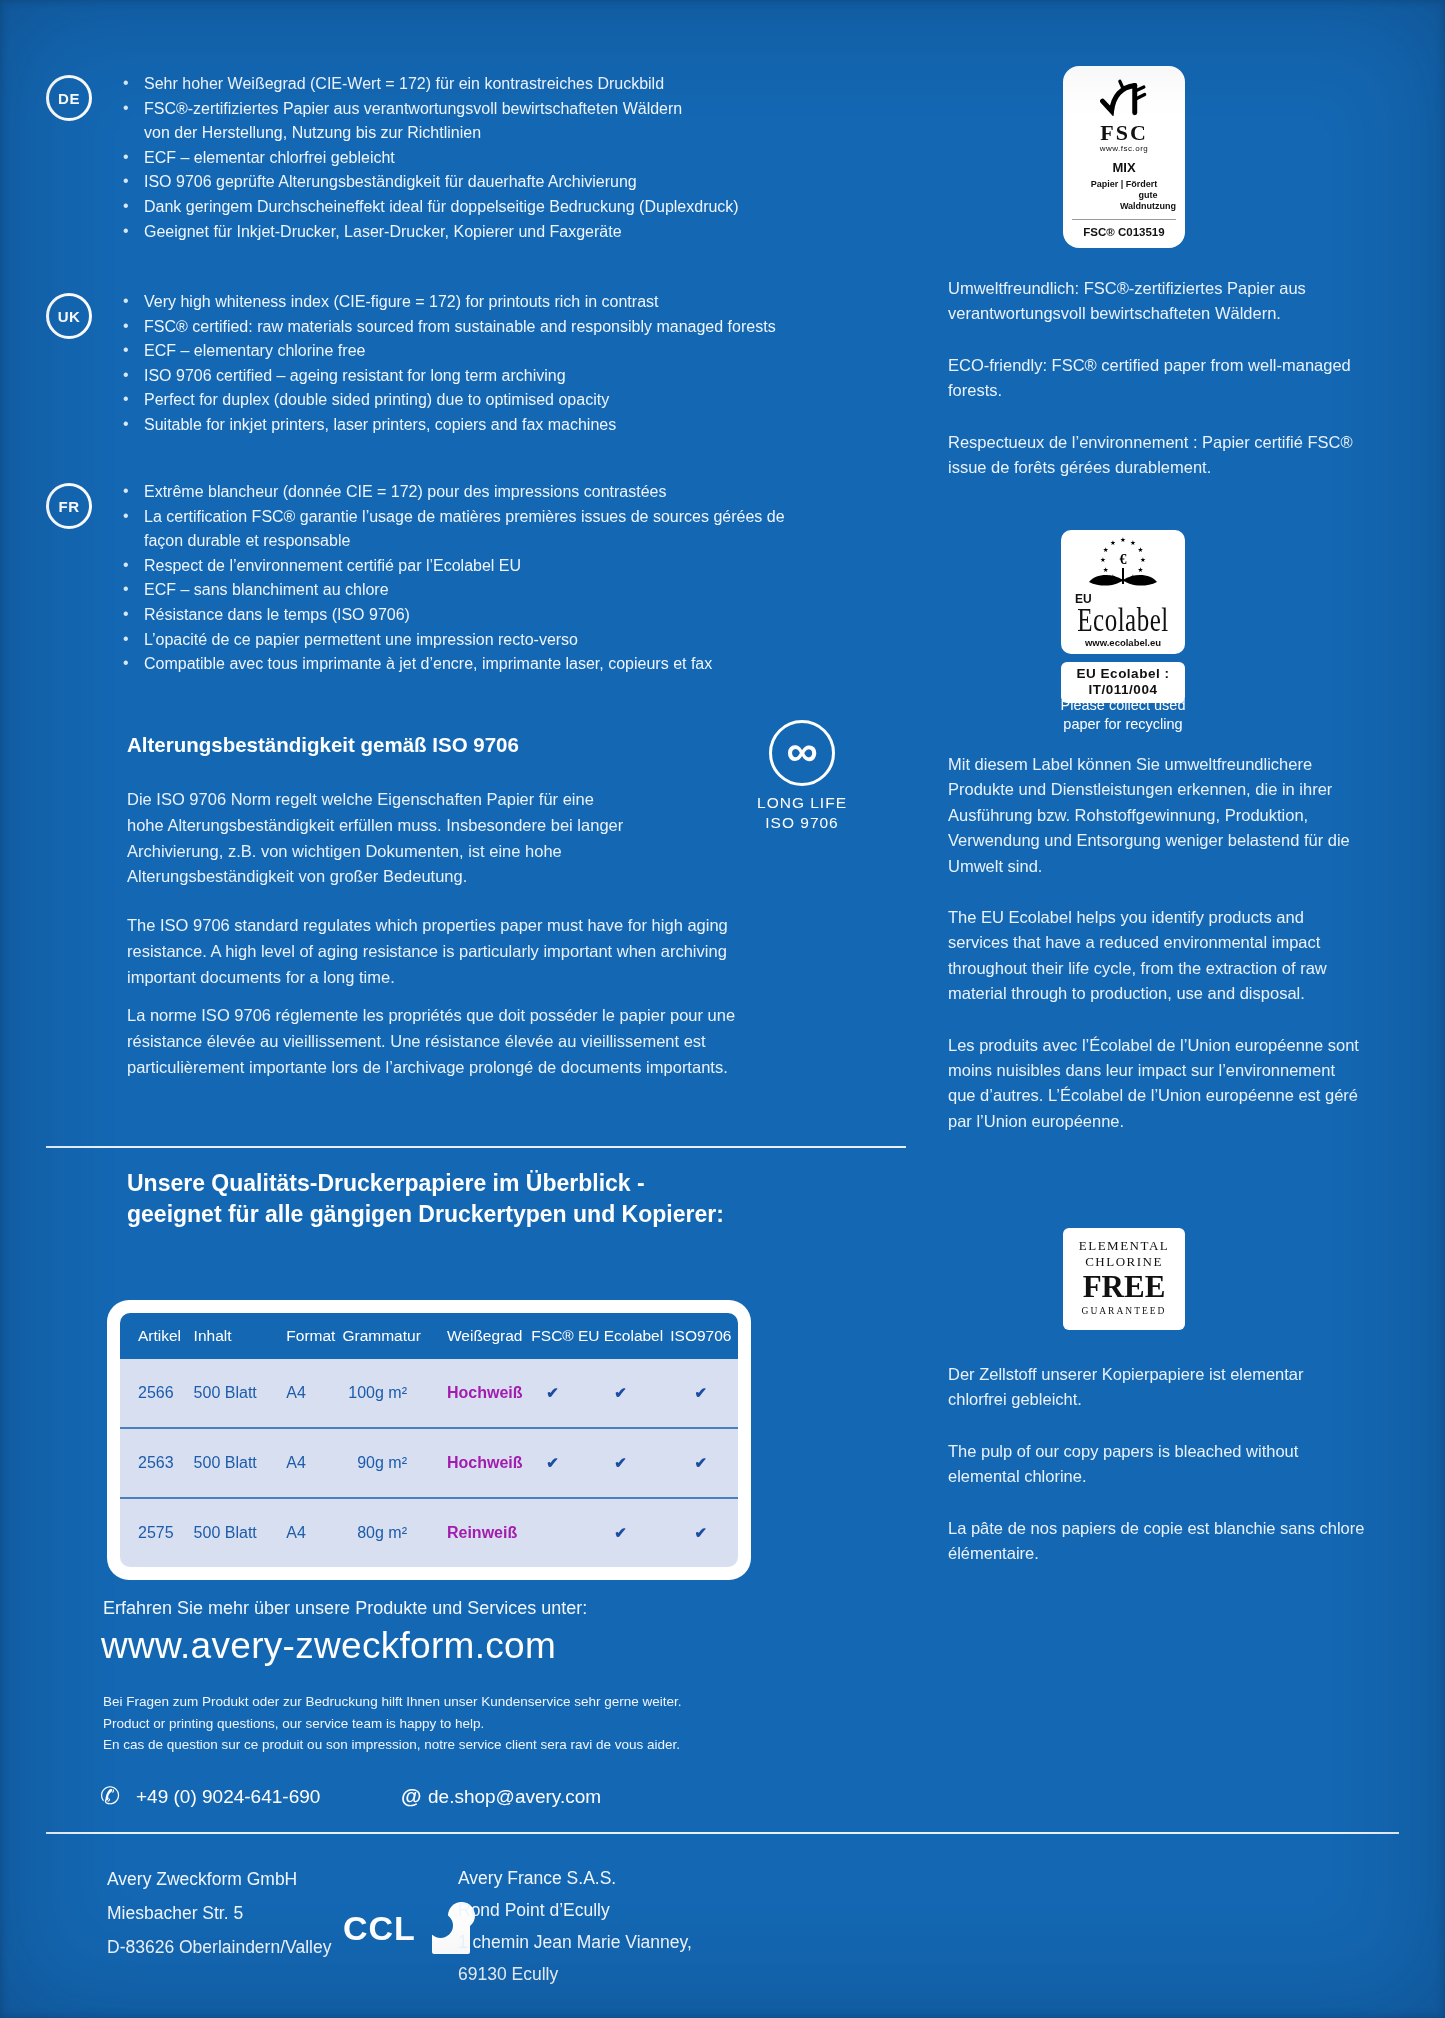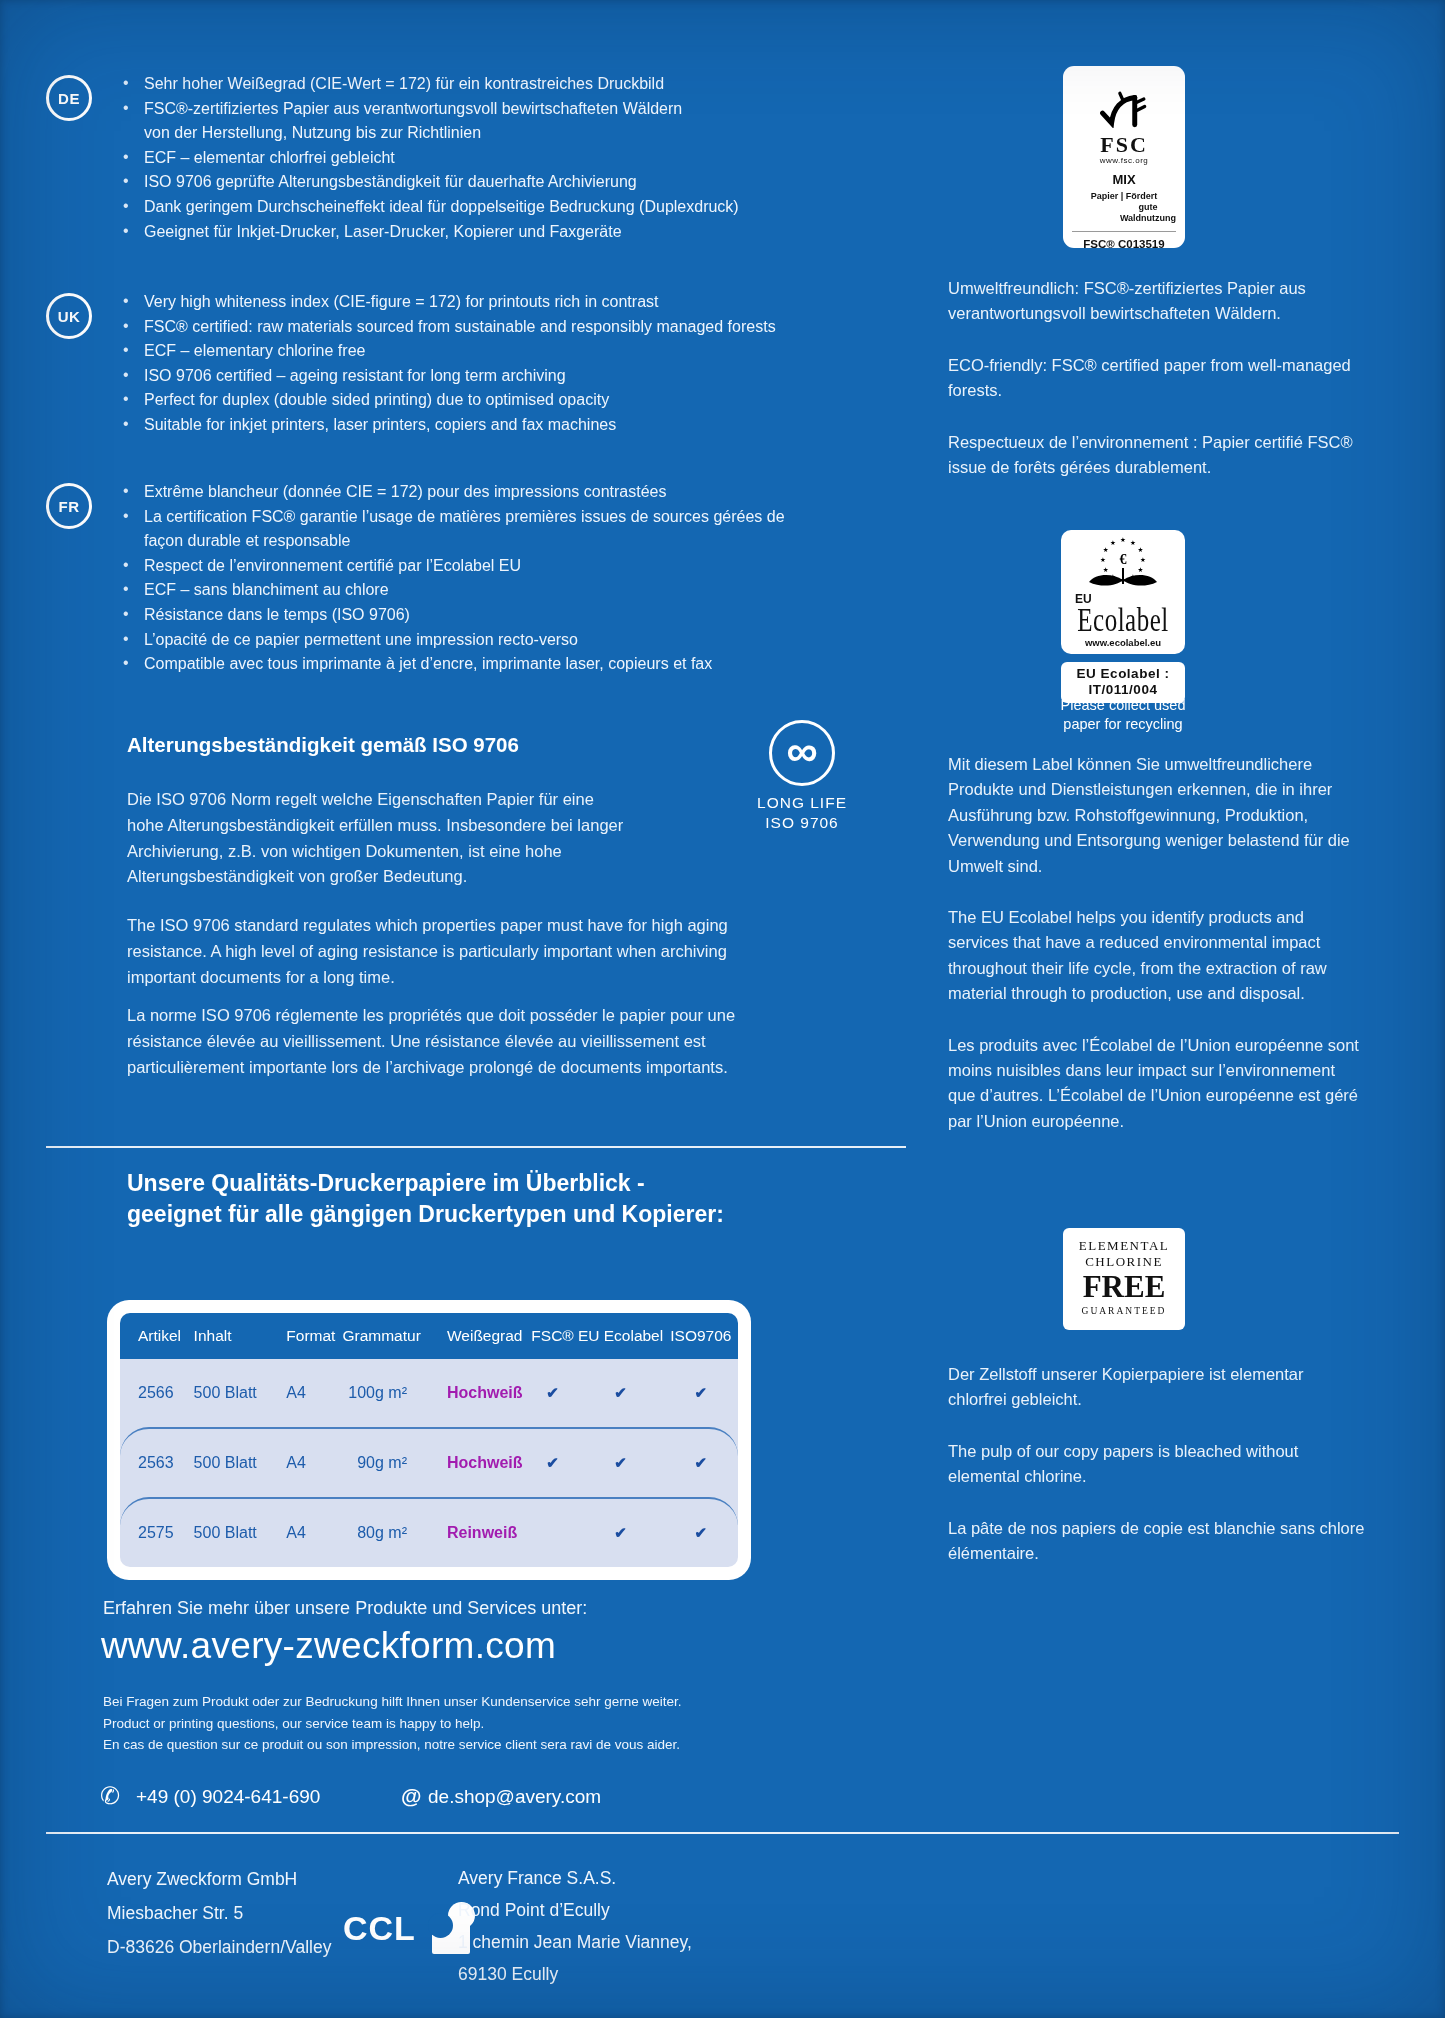--- a/index.html
+++ b/index.html
@@ -32,21 +32,21 @@
   .para { position:absolute; font-size:16.5px; line-height:25.8px; color:#e9f2fb; }
 
   .divider { position:absolute; height:2px; background:rgba(255,255,255,.9); }
 
   .h-products { position:absolute; left:127px; top:1168px; font-size:23px; font-weight:700;
     line-height:31px; color:#fff; }
 
   
   .card { position:absolute; left:107px; top:1300px; width:644px; background:#fff;
     border-radius:22px; padding:13px; box-sizing:border-box; }
-  .tgrid { display:grid; grid-template-columns:9% 15% 12% 14% 16% 8% 14% 12%; align-items:center;border-radius:29px; }
+  .tgrid { display:grid; grid-template-columns:9% 15% 12% 14% 16% 8% 14% 12%; align-items:center; }
   .thead { background:#1467b2; border-radius:10px 10px 0 0; height:46px; color:#fff; font-size:15.5px; }
   .tbody { background:#d8dff0; border-radius:0 0 10px 10px; overflow:hidden; }
   .trow { height:68px; font-size:16px; color:#1d5cab; }
   .trow + .trow { border-top:2px solid #4a80c1; }
   .tc { padding-left:18px; }
   .tc.right { text-align:right; padding-right:22px; padding-left:0; }
   .tc.center { text-align:center; padding-left:0; }
   .tc.name { font-weight:700; color:#a21caf; }
   .tc.check { text-align:center; padding-left:0; color:#1b4da0; font-weight:700; font-size:15px; }
 
@@ -63,21 +63,21 @@
 
   .ccl { position:absolute; left:343px; top:1900px; display:flex; align-items:center; gap:8px; }
   .ccl .word { font-size:34px; font-weight:700; color:#fff; letter-spacing:1px; }
   .ccl .mark { position:relative; width:52px; height:56px; }
   .ccl .sq { position:absolute; left:8px; top:24px; width:38px; height:30px; background:#fff; border-radius:2px; }
   .ccl .cw { position:absolute; left:24px; top:2px; width:27px; height:27px; border-radius:50%; background:#fff; }
   .ccl .cb { position:absolute; left:4px; top:13px; width:25px; height:25px; border-radius:50%; background:#1467b2; }
 
   
   .wbox { position:absolute; background:#fff; color:#111; text-align:center; }
-  .fsc-box { left:1063px; top:66px; width:122px; height:182px; border-radius:11px; padding-top:24px; box-sizing:border-box; }
+  .fsc-box { left:1063px; top:66px; width:122px; height:182px; border-radius:16px; padding-top:12px; box-sizing:border-box; }
   .fsc-box .brand { font-family:"Liberation Serif", serif; font-weight:700; font-size:22px; letter-spacing:2px; line-height:22px; margin-top:2px; }
   .fsc-box .url { font-size:8px; letter-spacing:.5px; }
   .fsc-box .grade { font-weight:700; font-size:13px; margin-top:7px; }
   .fsc-box .desc { font-size:9px; font-weight:700; line-height:11px; margin-top:4px; }
   .fsc-box hr { border:none; border-top:1px solid #9a9a9a; margin:7px 9px 6px; }
   .fsc-box .code { font-weight:700; font-size:11.5px; }
 
   .eco-box { left:1061px; top:530px; width:124px; height:124px; border-radius:10px; padding-top:4px; box-sizing:border-box; }
   .eco-box .eu { text-align:left; margin-left:14px; font-size:12px; font-weight:700; line-height:10px; }
   .eco-box .nm { font-family:"Liberation Serif", serif; font-size:25px; line-height:24px; transform:scaleY(1.35); transform-origin:top; letter-spacing:.5px; }

